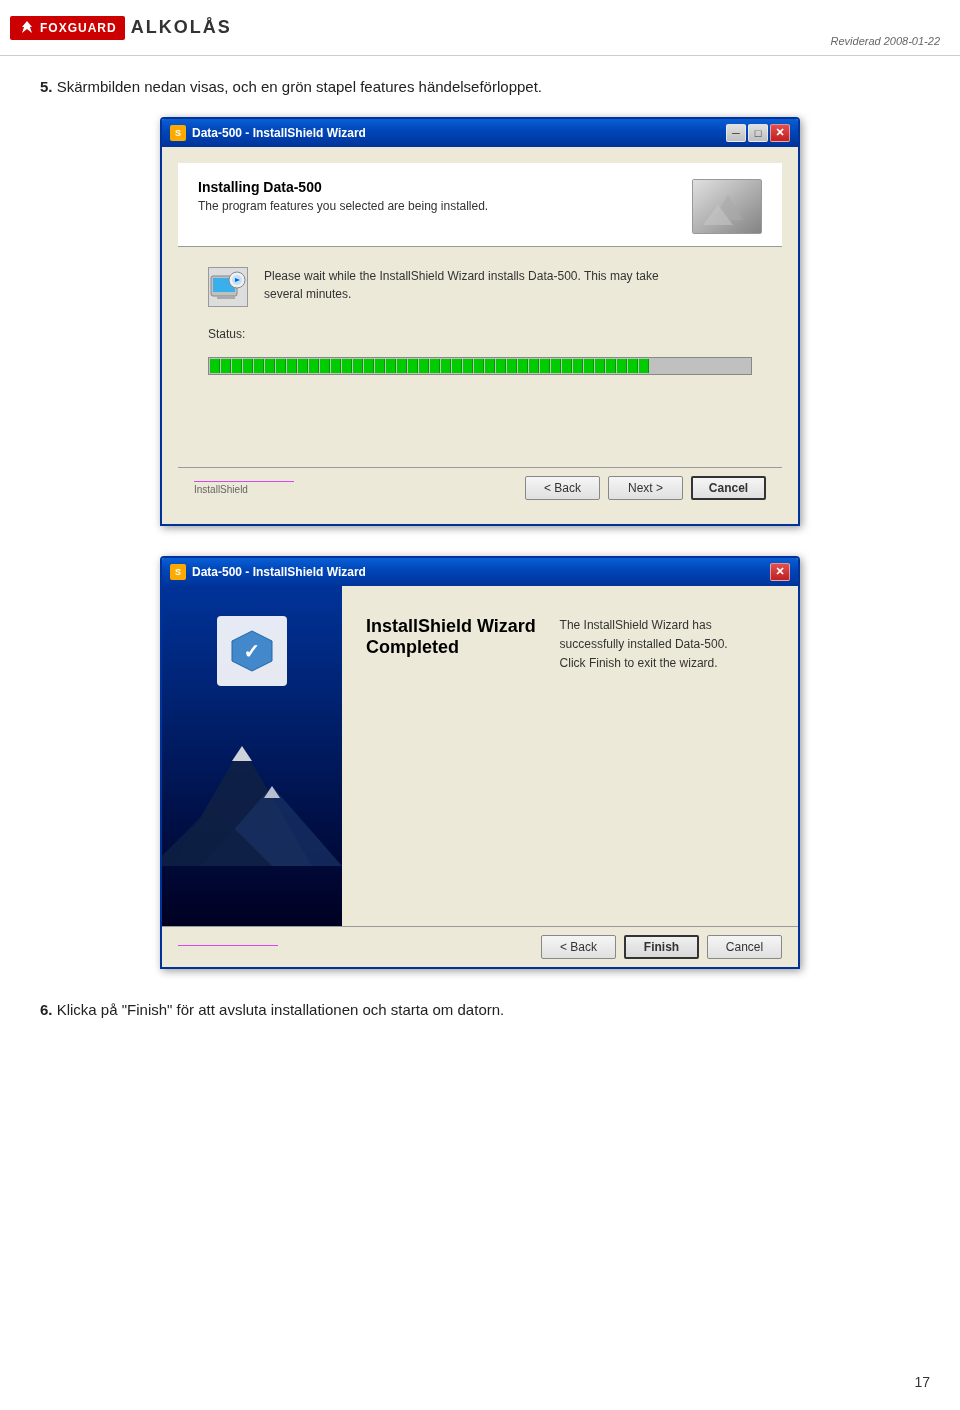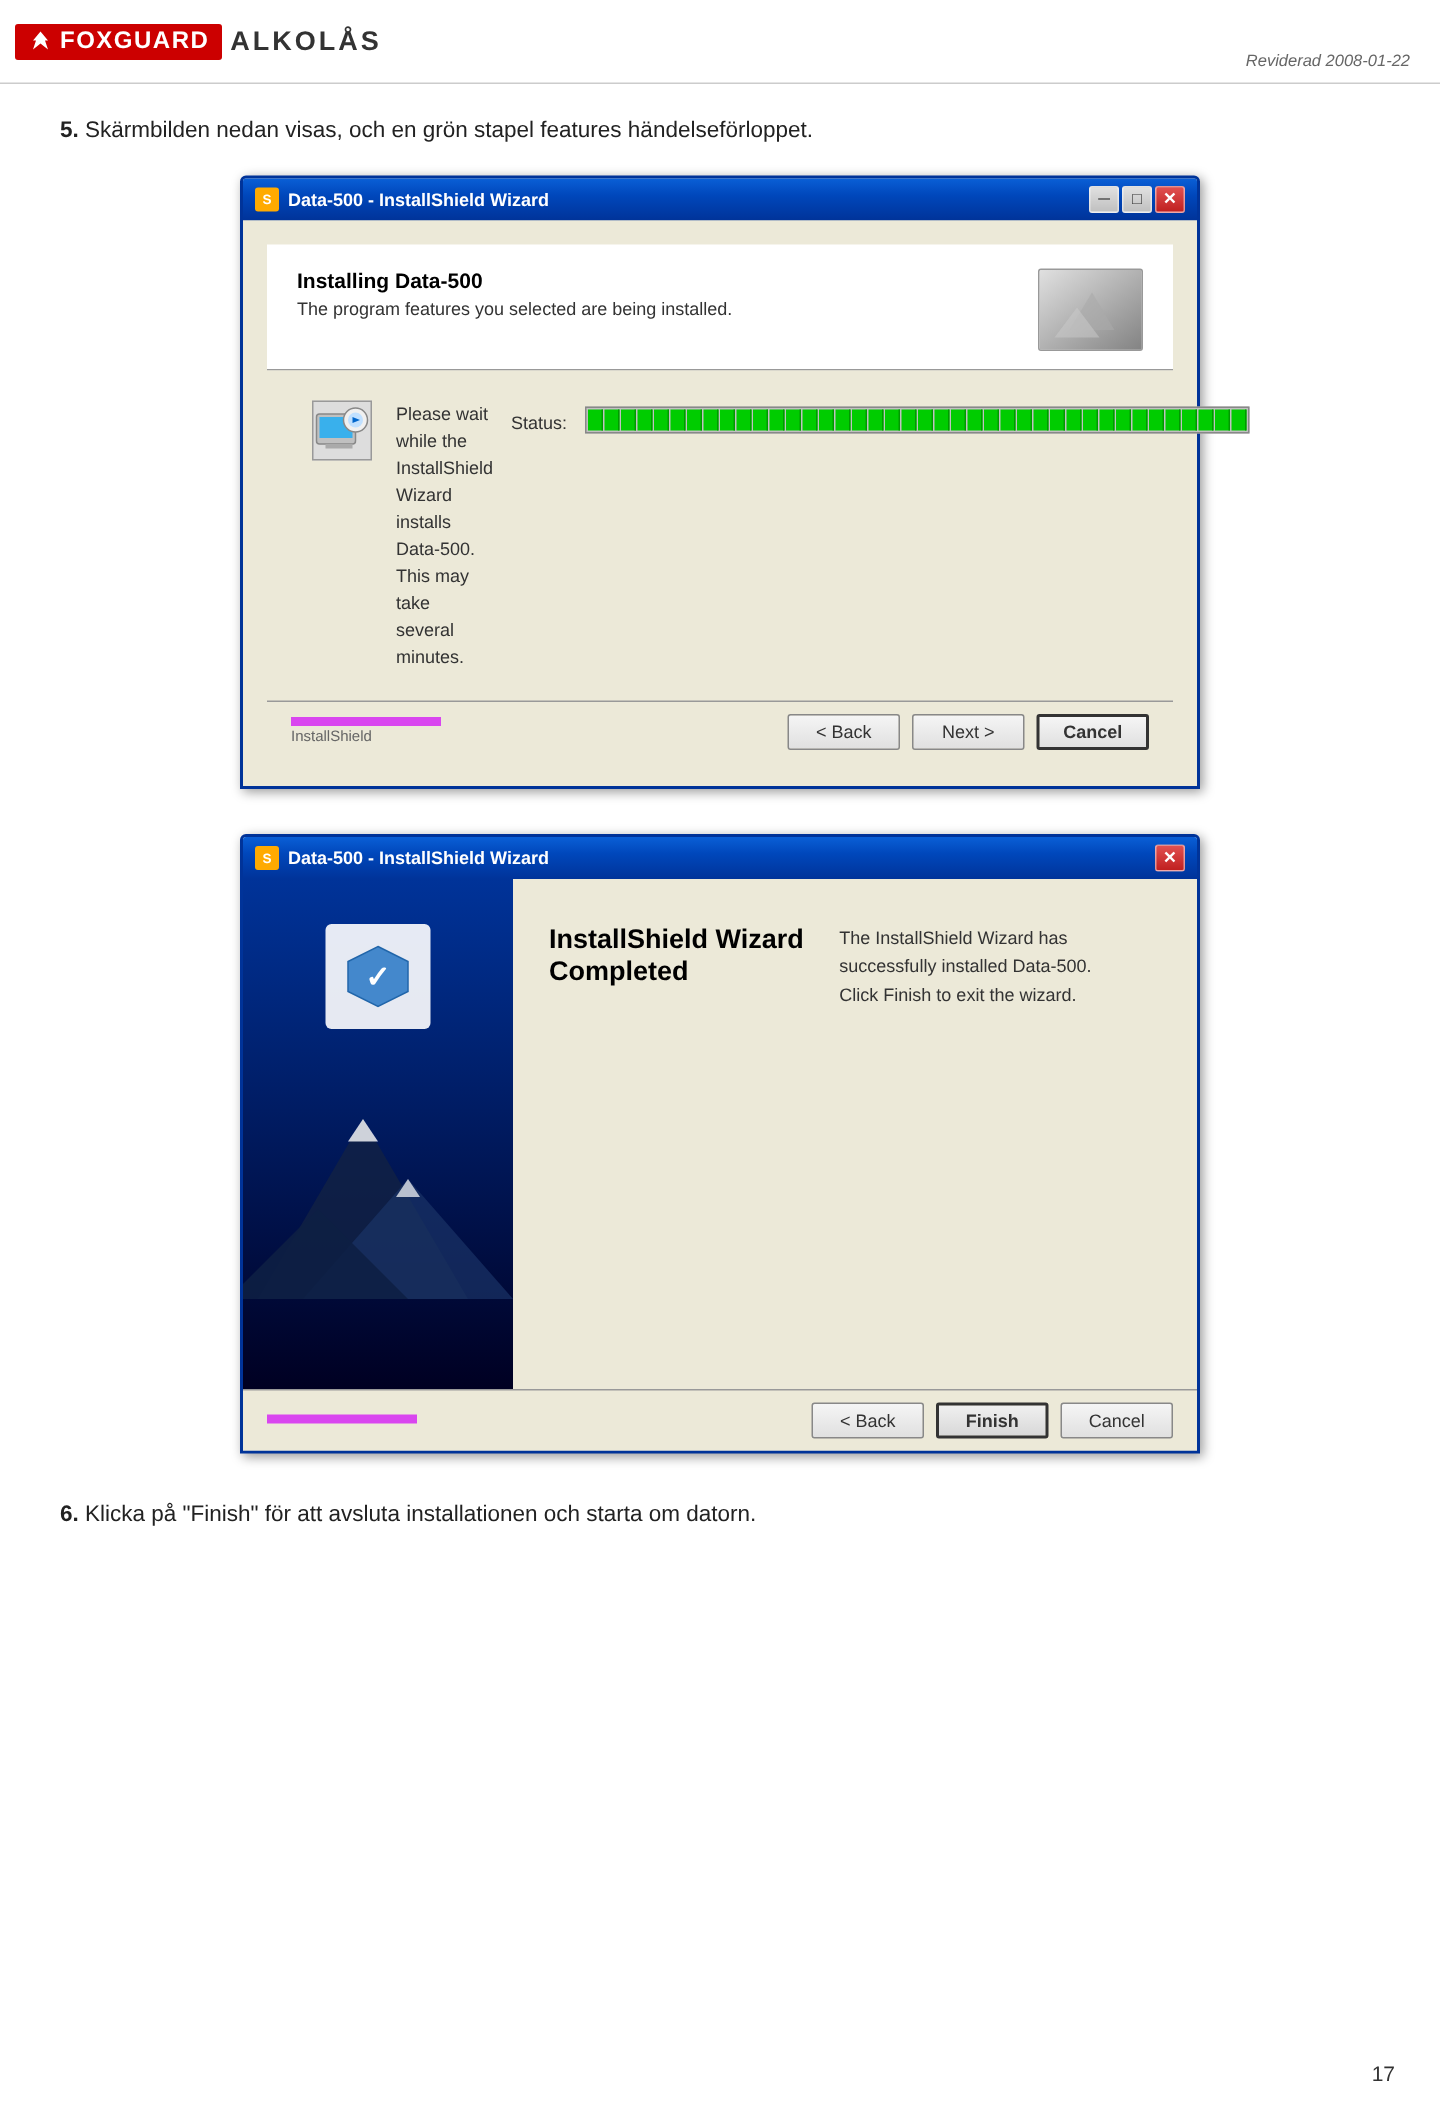--- a/index.html
+++ b/index.html
@@ -23,21 +23,21 @@
 
     .logo-area {
       display: flex;
       align-items: center;
       gap: 6px;
     }
 
     .logo-foxguard {
       background: #cc0000;
       color: white;
-      font-size: 16px;
+      font-size: 12px;
       font-weight: bold;
       padding: 3px 8px;
       border-radius: 2px;
       letter-spacing: 1px;
       display: flex;
       align-items: center;
       gap: 4px;
     }
 
     .logo-fox-icon {
@@ -183,21 +183,21 @@
       overflow: hidden;
       position: relative;
       flex-shrink: 0;
     }
 
     .dialog-content-area {
       padding: 20px 30px;
       background: #ece9d8;
       min-height: 220px;
       display: flex;
-      flex-direction: row;
+      flex-direction: column;
       gap: 12px;
     }
 
     .install-icon-row {
       display: flex;
       align-items: flex-start;
       gap: 16px;
     }
 
     .install-icon {
@@ -253,21 +253,21 @@
       border-top: 1px solid #999;
       padding: 8px 16px;
       display: flex;
       align-items: center;
       justify-content: space-between;
     }
 
     .installshield-label {
       font-size: 10px;
       color: #666;
-      border-top: 6px solid #d946ef;
+      border-top: 1px solid #d946ef;
       padding-top: 2px;
       min-width: 100px;
     }
 
     .footer-buttons {
       display: flex;
       gap: 8px;
       align-items: flex-end;
     }
 

